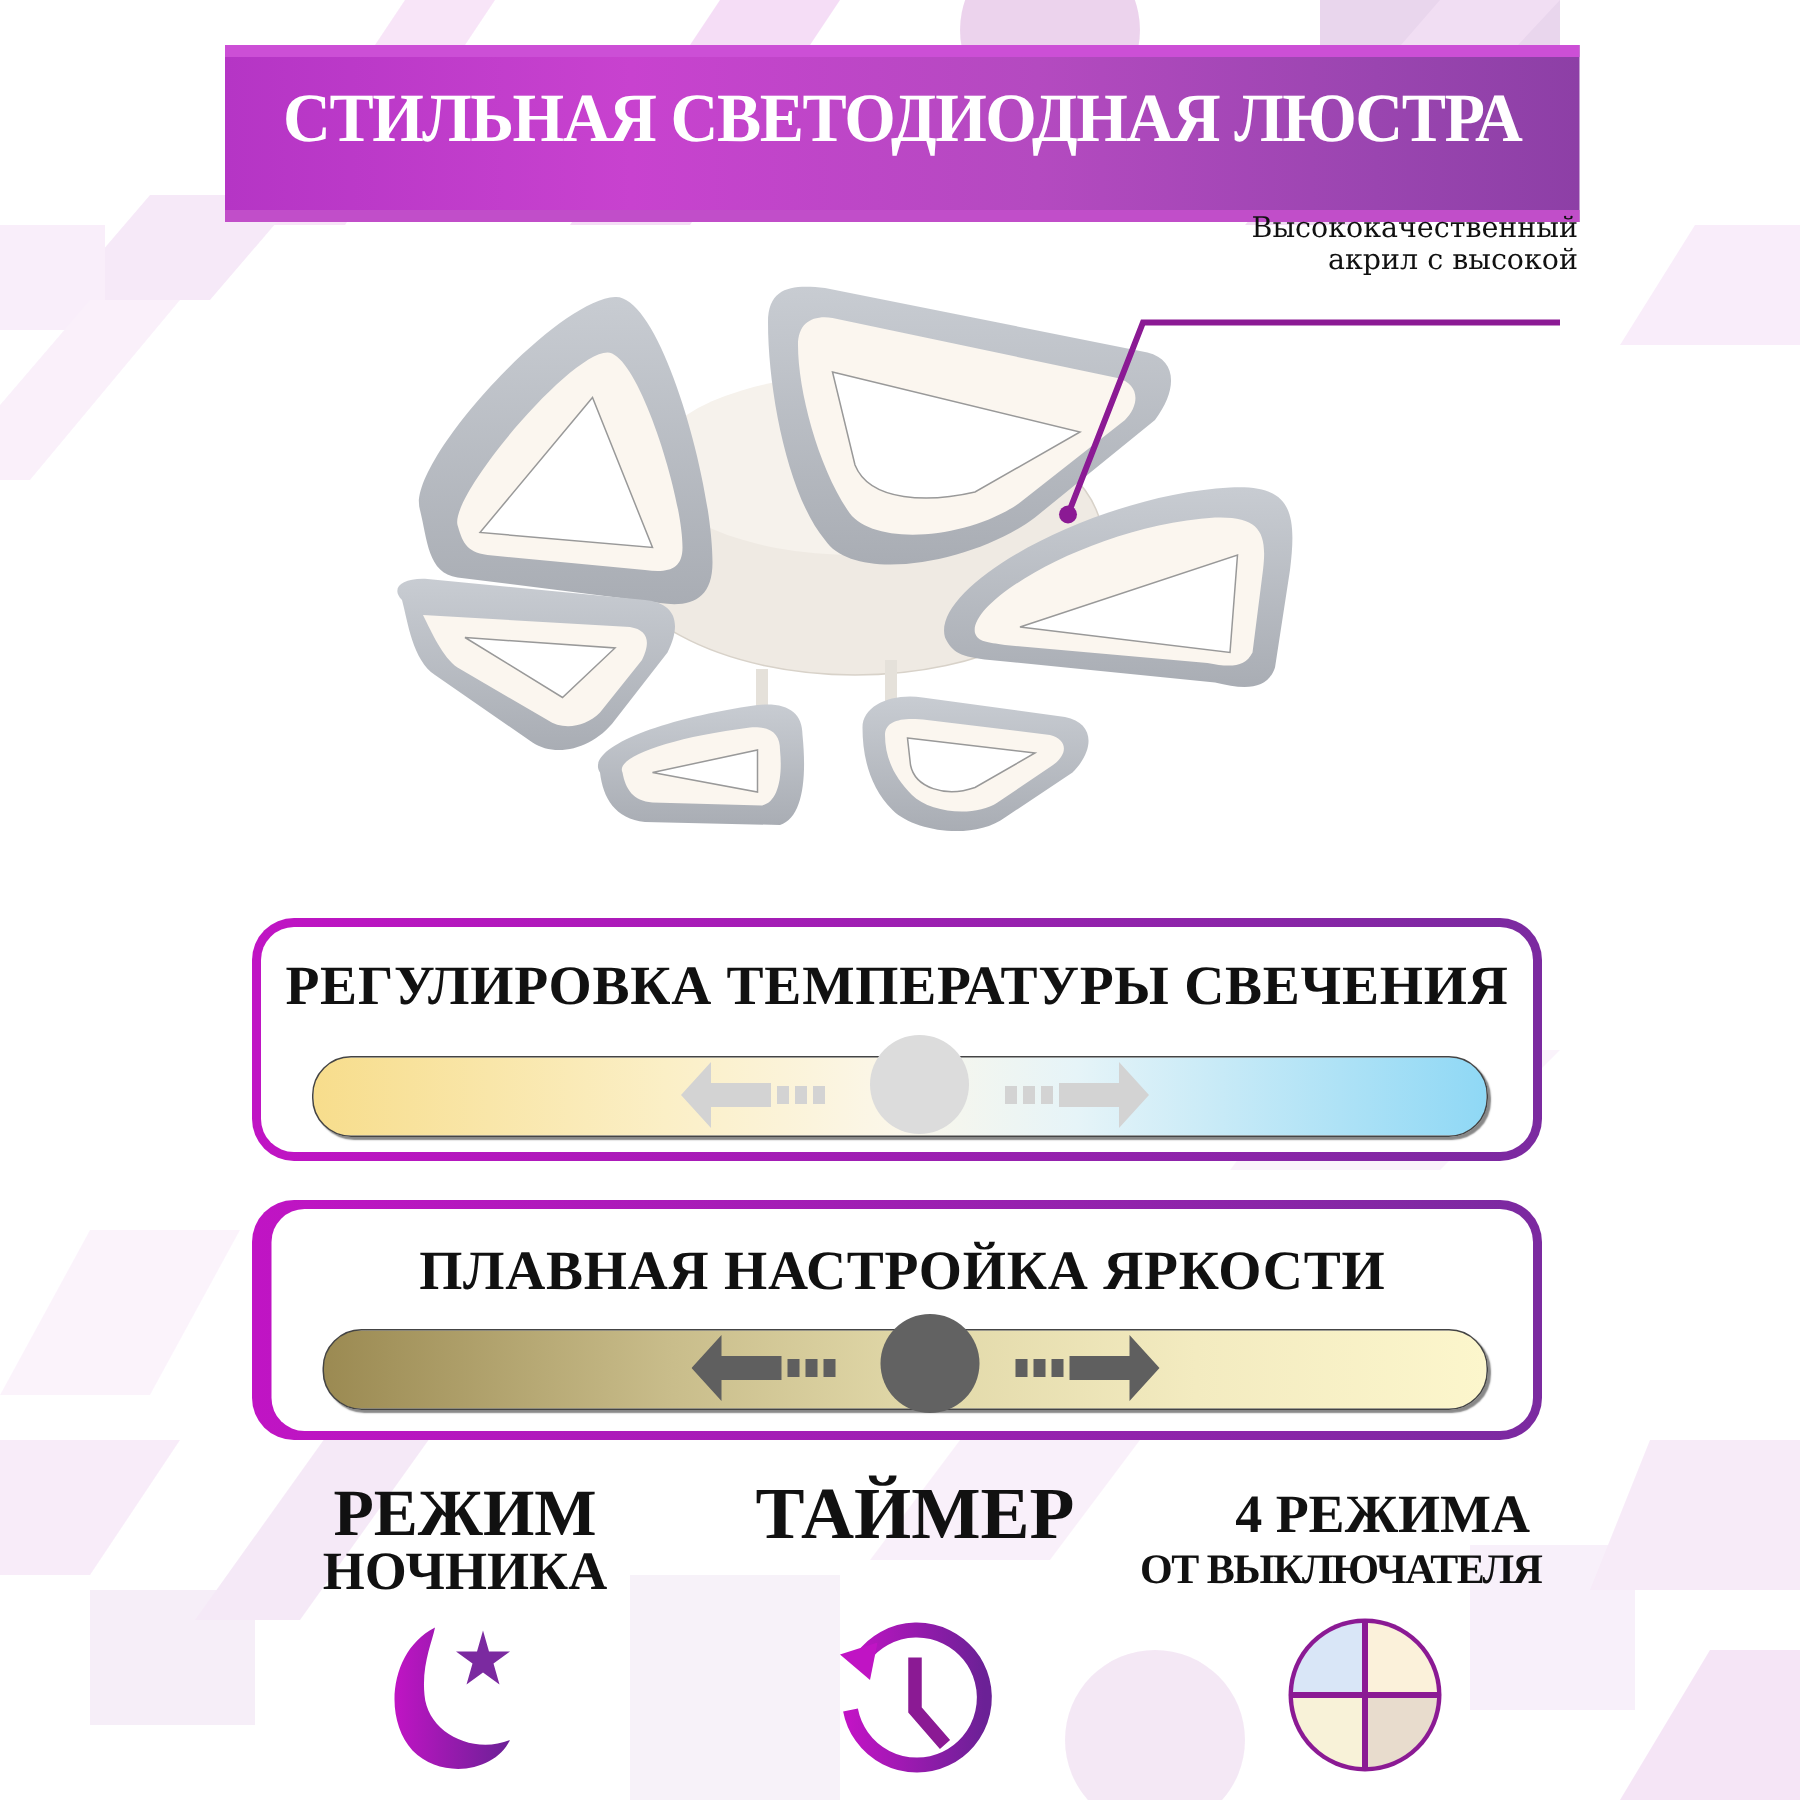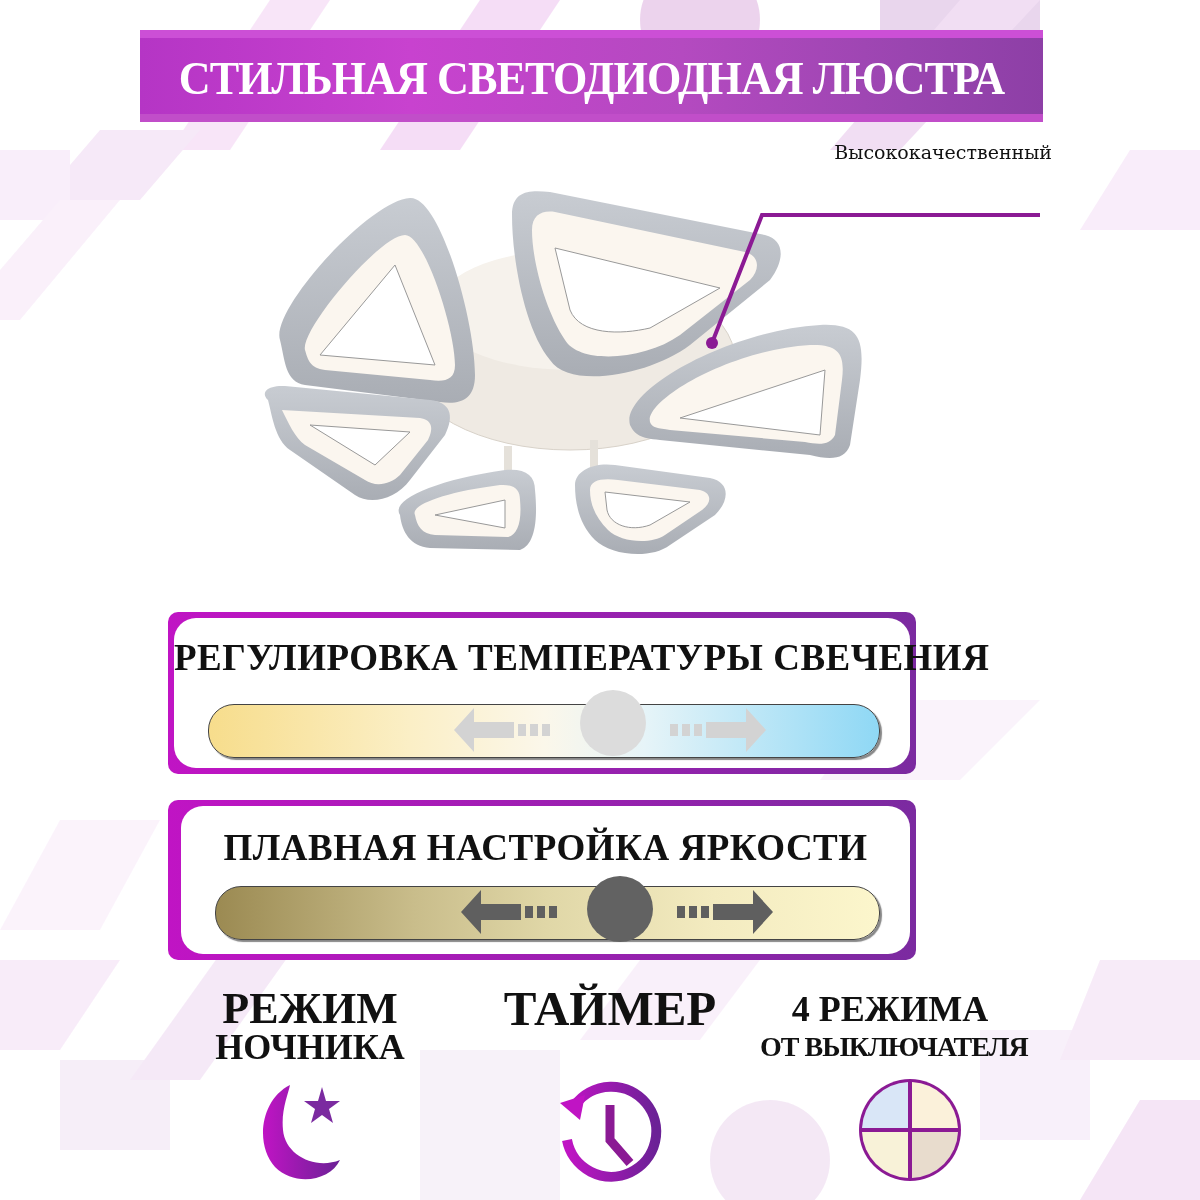--- a/index.html
+++ b/index.html
@@ -1,29 +1,29 @@
 <!DOCTYPE html>
 <html><head>
 <meta charset="utf-8">
 <style>
   html,body{margin:0;padding:0;}
   body{width:1200px;height:1200px;position:relative;overflow:hidden;background:#ffffff;font-family:"DejaVu Serif","Liberation Serif",serif;}
   .bgshape{position:absolute;opacity:.45;}
-  .banner{position:absolute;left:140px;top:30px;width:903px;height:92px;
+  .banner{position:absolute;left:150px;top:30px;width:903px;height:118px;
     background:linear-gradient(90deg,#b535c5 0%,#c842cf 30%,#b44ac0 60%,#9a45b0 85%,#8d3fa6 100%);}
   .banner:before{content:"";position:absolute;left:0;right:0;top:0;height:8px;background:#cc4fd6;}
   .banner:after{content:"";position:absolute;left:0;right:0;bottom:0;height:8px;background:#c14ec9;}
   .banner-title{position:absolute;left:0;right:0;top:22px;text-align:center;color:#fff;
     font-family:"Liberation Serif",serif;font-weight:bold;font-size:46px;letter-spacing:-1px;transform:scaleX(.96);white-space:nowrap;}
   .callout{position:absolute;left:762px;top:142px;width:290px;text-align:right;
     font-family:"DejaVu Serif",serif;font-size:19px;line-height:21px;color:#111;}
   .callout span{display:block;}
   .callout-line{position:absolute;}
   .chand{position:absolute;left:250px;top:160px;width:620px;height:410px;}
-  .panel{position:absolute;left:168px;width:748px;border-radius:10px;
+  .panel{position:absolute;left:168px;width:860px;border-radius:28px;
     background:linear-gradient(90deg,#c014c4,#7b2aa0);padding:6px;box-sizing:border-box;}
   .panel-inner{background:#fff;border-radius:22px;width:100%;height:100%;position:relative;}
   .panel-title{position:absolute;left:0;right:0;text-align:center;font-family:"Liberation Serif",serif;font-weight:bold;color:#111;
     font-size:37px;letter-spacing:.5px;white-space:nowrap;}
   .slider{position:absolute;left:34px;right:30px;height:52px;border-radius:26px;border:1.5px solid #444;box-shadow:2px 2px 1px #888;}
   .knob{position:absolute;width:66px;height:66px;border-radius:50%;}
   .arrow{position:absolute;}
   .feat{position:absolute;text-align:center;font-family:"Liberation Serif",serif;font-weight:bold;color:#111;}
   .feat .l1,.feat .l2{display:block;white-space:nowrap;}
 </style>
@@ -94,20 +94,21 @@
   <path d="M165,355 C160,345 195,332 250,325 C265,324 270,330 270,340 C272,360 268,375 258,377 L185,375 C172,374 167,366 165,355Z" fill="#fbf6ef"></path>
   <path d="M185,355 L255,340 L255,368Z" fill="#fff" stroke="#999" stroke-width="1"></path>
 
   <path d="M325,325 C325,310 345,302 365,305 L460,318 C480,322 480,340 465,355 L420,385 C400,400 360,395 345,380 C330,365 325,345 325,325Z" fill="url(#rim)"></path>
   <path d="M340,330 C340,320 352,318 368,320 L450,330 C462,333 462,343 452,350 L415,375 C400,385 370,382 358,370 C346,358 340,345 340,330Z" fill="#fbf6ef"></path>
   <path d="M355,332 L440,342 L400,365 C380,372 360,365 357,350Z" fill="#fff" stroke="#999" stroke-width="1"></path>
 </svg>
 
 <div class="callout">
   <span>Высококачественный</span>
+  <span>акрил с высокой</span>
 </div>
 <svg class="callout-line" style="left:700px;top:205px;" width="360" height="150" viewBox="0 0 360 150">
   <polyline points="340,10 62,10 12,138" fill="none" stroke="#8b1a94" stroke-width="4"></polyline>
   <circle cx="12" cy="138" r="6" fill="#8b1a94"></circle>
 </svg>
 
 <div class="panel" style="top:612px;height:162px;">
   <div class="panel-inner">
     <div class="panel-title" style="top:18px;">РЕГУЛИРОВКА ТЕМПЕРАТУРЫ СВЕЧЕНИЯ</div>
     <div class="slider" style="top:86px;background:linear-gradient(90deg,#f7dd8c 0%,#fbefc6 30%,#fbf7ea 50%,#e6f4f8 65%,#8fd8f5 100%);"></div>
@@ -170,21 +171,21 @@
       <linearGradient id="tg" x1="0" y1="0" x2="1" y2="0">
         <stop offset="0" stop-color="#c014c4"></stop>
         <stop offset="1" stop-color="#6b2196"></stop>
       </linearGradient>
     </defs>
   <path d="M20,30 A45,45 0 1 1 12,65" fill="none" stroke="url(#tg)" stroke-width="10"></path>
   <polygon points="5,28 30,20 25,45" fill="#c014c4"></polygon>
   <polyline points="55,30 55,65 75,88" fill="none" stroke="#8b1a94" stroke-width="9"></polyline>
 </svg>
 
-<div class="feat" style="left:760px;top:990px;width:260px;">
+<div class="feat" style="left:760px;top:990px;width:260px;text-align:right;">
   <span class="l1" style="font-size:36px;line-height:38px;">4 РЕЖИМА</span>
   <span class="l2" style="font-size:28px;line-height:38px;letter-spacing:-1px;">ОТ ВЫКЛЮЧАТЕЛЯ</span>
 </div>
 <svg style="position:absolute;left:855px;top:1075px;" width="110" height="110" viewBox="0 0 110 110">
   <ellipse cx="55" cy="55" rx="51" ry="51" fill="#8b1a94"></ellipse>
   <path d="M53,7 A48,48 0 0 0 7,53 L53,53Z" fill="#d9e6f7"></path>
   <path d="M57,7 A48,48 0 0 1 103,53 L57,53Z" fill="#fbf1da"></path>
   <path d="M7,57 A48,48 0 0 0 53,103 L53,57Z" fill="#f8f2d8"></path>
   <path d="M57,57 L103,57 A48,48 0 0 1 57,103Z" fill="#e8dccd"></path>
 </svg>

